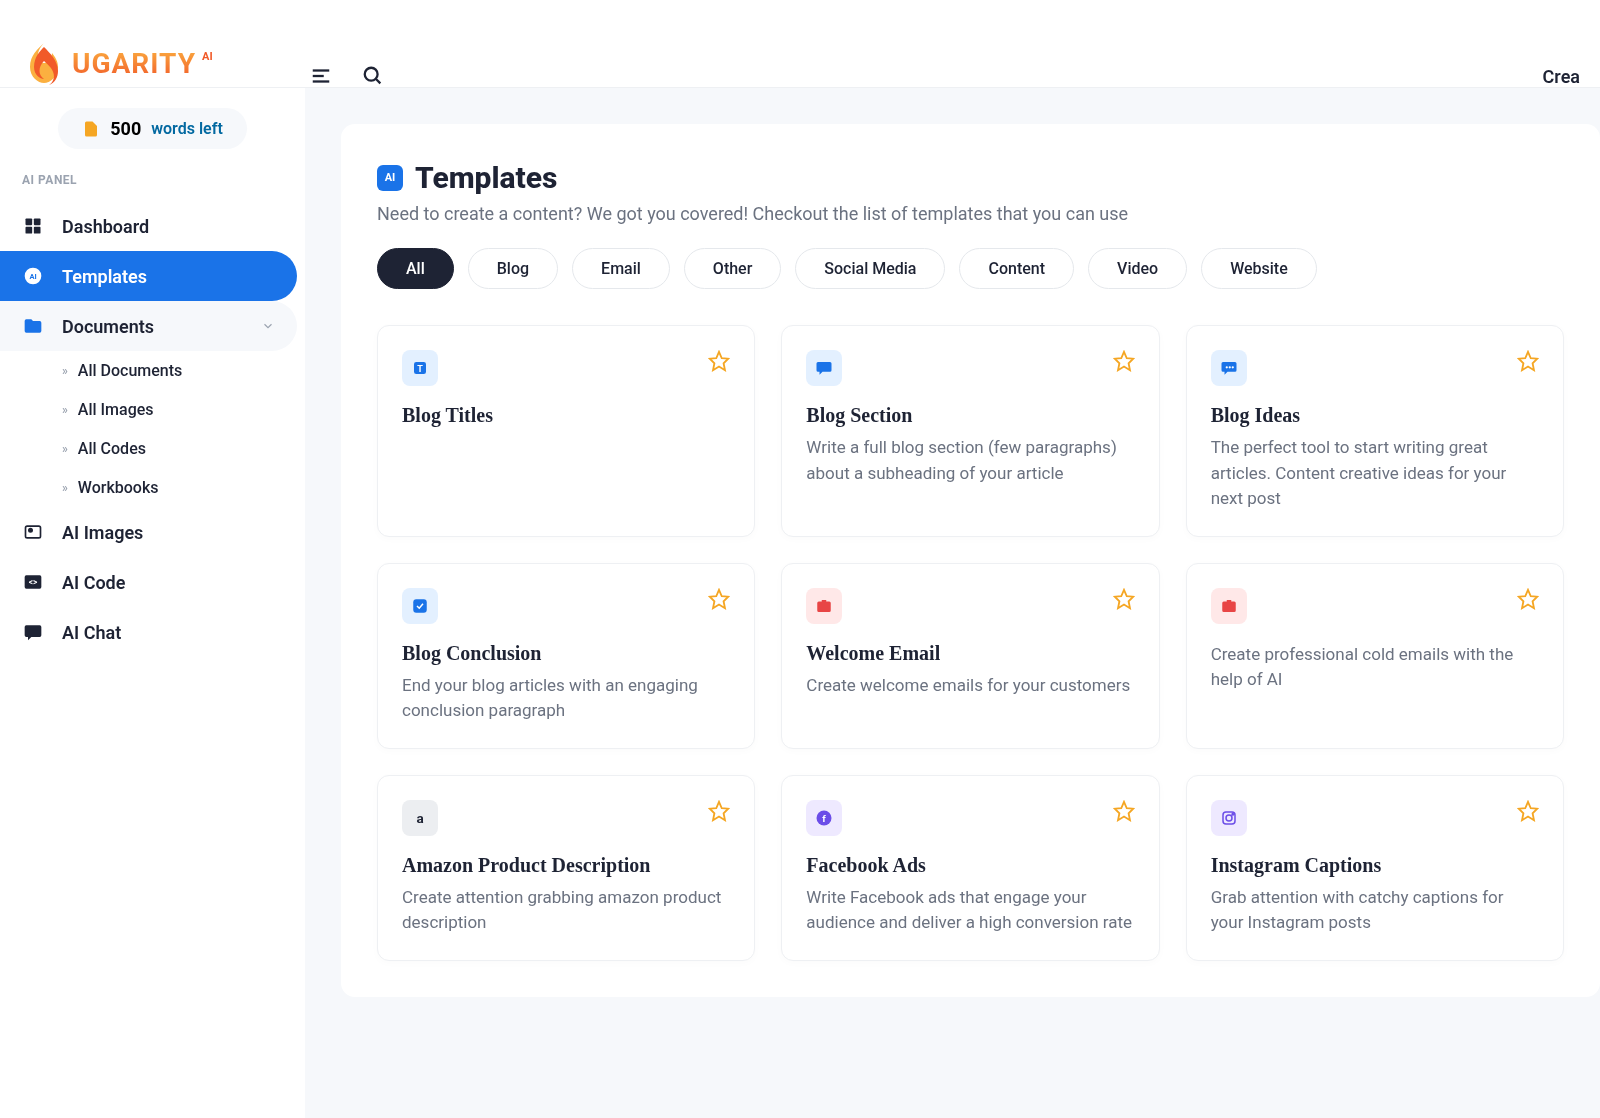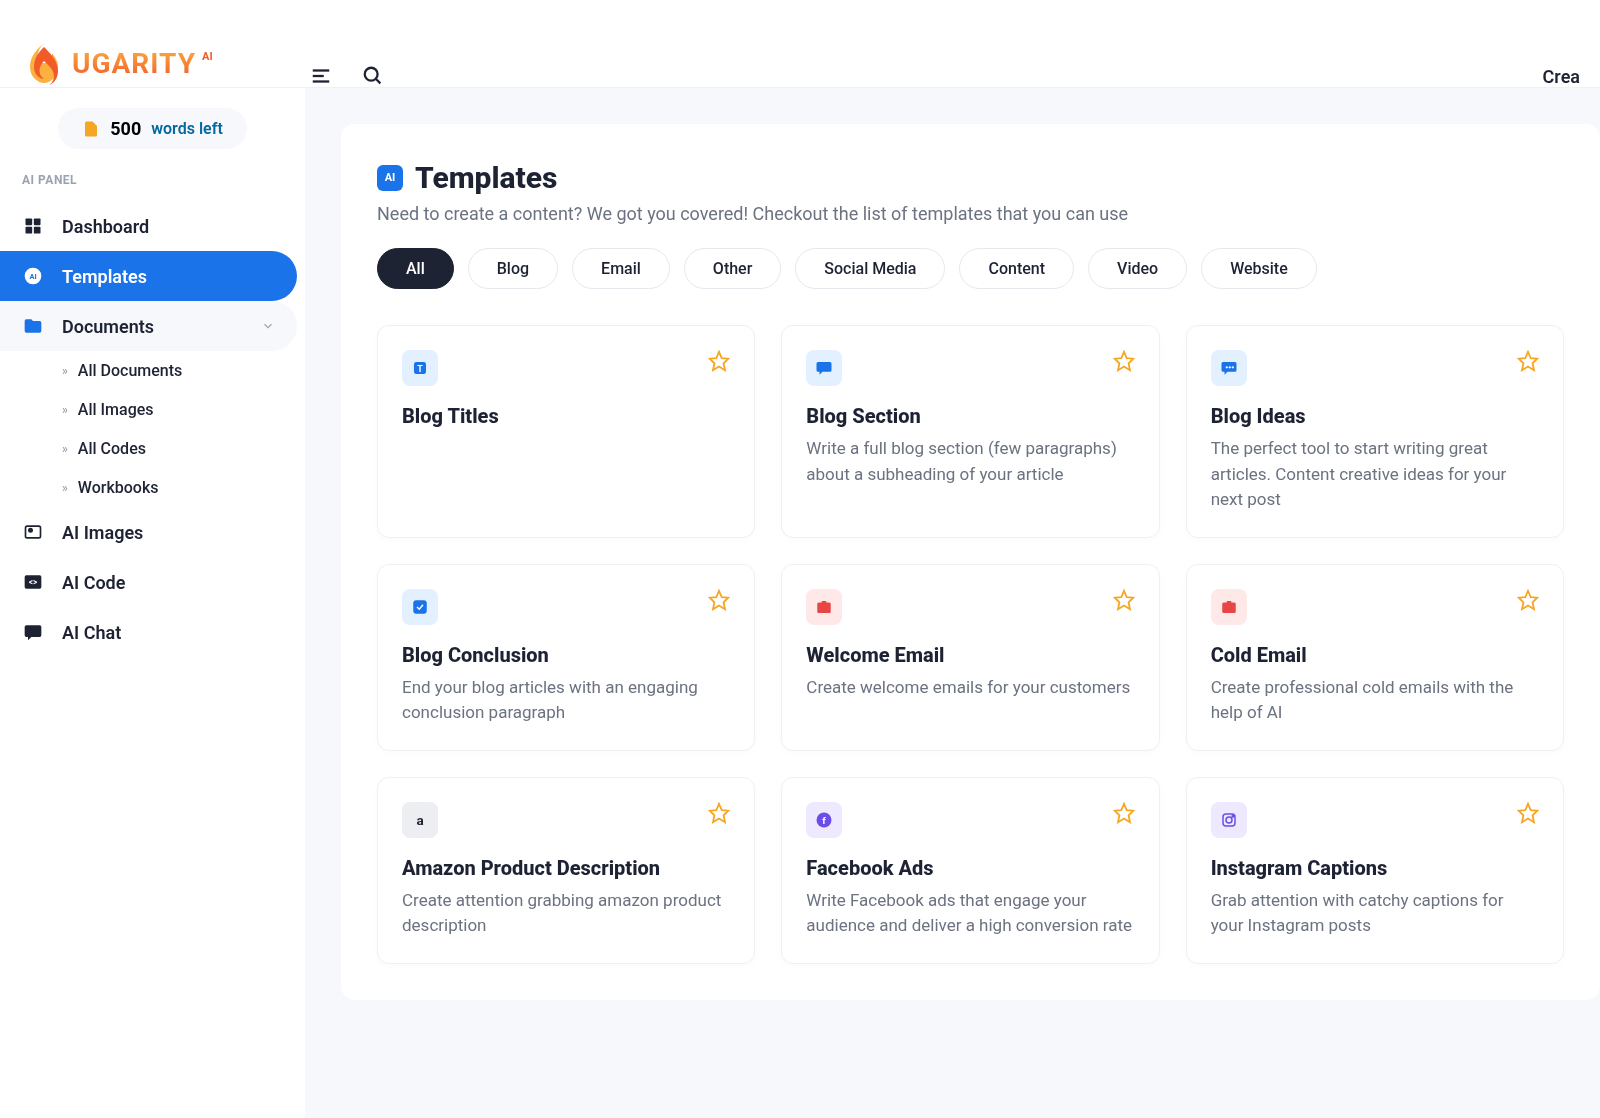--- a/index.html
+++ b/index.html
@@ -39,21 +39,21 @@
 .filter-pill.active { background: #1e2334; color: #fff; border-color: #1e2334; }
 .grid { display: grid; grid-template-columns: repeat(3, 1fr); gap: 26px; }
 .tcard { background: #fff; border: 1px solid #eef0f3; border-radius: 12px; padding: 24px; cursor: pointer; box-shadow: 0 2px 8px rgba(0,0,0,0.02); }
 .tcard-top { display: flex; justify-content: space-between; align-items: flex-start; margin-bottom: 18px; }
 .tcard-icon { width: 36px; height: 36px; border-radius: 8px; display: flex; align-items: center; justify-content: center; }
 .tcard-icon.blue { background: #e3f0ff; color: #1a73e8; }
 .tcard-icon.red { background: #ffe8e8; color: #e84545; }
 .tcard-icon.dark { background: #eceef1; color: #1e2334; }
 .tcard-icon.purple { background: #eee9ff; color: #6b4de8; }
 .star { color: #f5a623; cursor: pointer; width: 22px; height: 22px; }
-.tcard-title { font-size: 20px; font-weight: 800; color: #1e2334; margin-bottom: 8px; }
+.tcard-title { font-size: 20px; font-weight: 800; color: #1e2334; margin-bottom: 8px; font-family: Liberation Serif, serif; }
 .tcard-desc { font-size: 17px; color: #6b7280; line-height: 1.5; }
 </style>
 </head>
 <body>
 
 <div class="header">
   <div class="logo-wrap">
     <div class="logo">
       <svg class="logo-mark" viewBox="0 0 48 48">
           <path fill="#fbb040" d="M24 4C18 10 10 16 10 28c0 10 8 16 14 16s14-6 14-16c0-6-3-10-6-14 0 6-4 10-8 10-4 0-6-4-6-8 0-6 6-12 6-12z"></path>
@@ -269,21 +269,20 @@
             <div class="tcard-top">
               <div class="tcard-icon red">
                 <svg width="18" height="18" viewBox="0 0 24 24" fill="currentColor">
                   <path d="M9 4h6v2h4a2 2 0 0 1 2 2v10a2 2 0 0 1-2 2H5a2 2 0 0 1-2-2V8a2 2 0 0 1 2-2h4V4z"></path>
                 </svg>
               </div>
               <svg class="star" viewBox="0 0 24 24" fill="none" stroke="currentColor" stroke-width="2">
                 <polygon points="12 2 15 9 22 9.5 17 14.5 18.5 22 12 18 5.5 22 7 14.5 2 9.5 9 9"></polygon>
               </svg>
             </div>
-            <div class="tcard-title">Cold Email</div>
             <div class="tcard-desc">Create professional cold emails with the help of AI</div>
           </div>
           <div class="tcard">
             <div class="tcard-top">
               <div class="tcard-icon dark">
                 <svg width="18" height="18" viewBox="0 0 24 24" fill="currentColor">
                   <text x="12" y="18" text-anchor="middle" font-size="18" font-weight="700">a</text>
                 </svg>
               </div>
               <svg class="star" viewBox="0 0 24 24" fill="none" stroke="currentColor" stroke-width="2">

